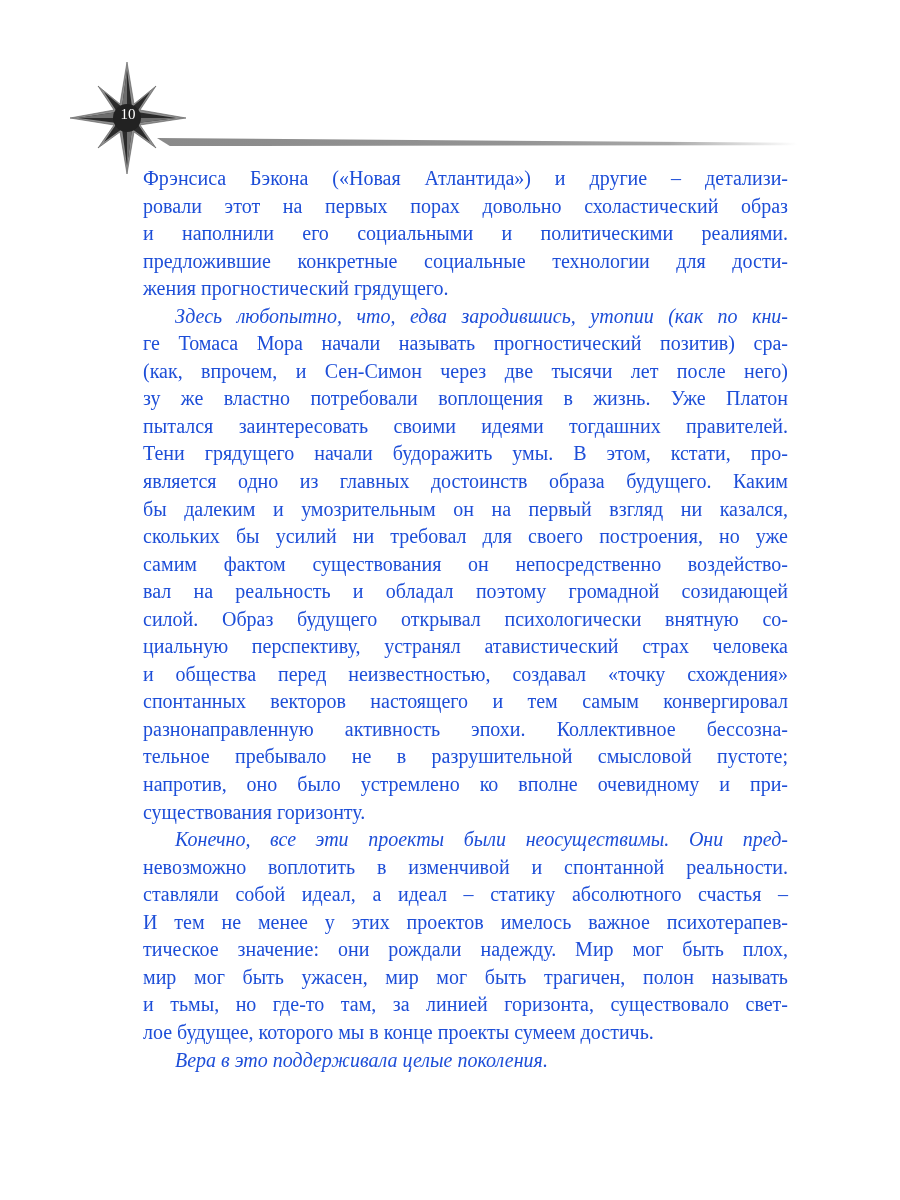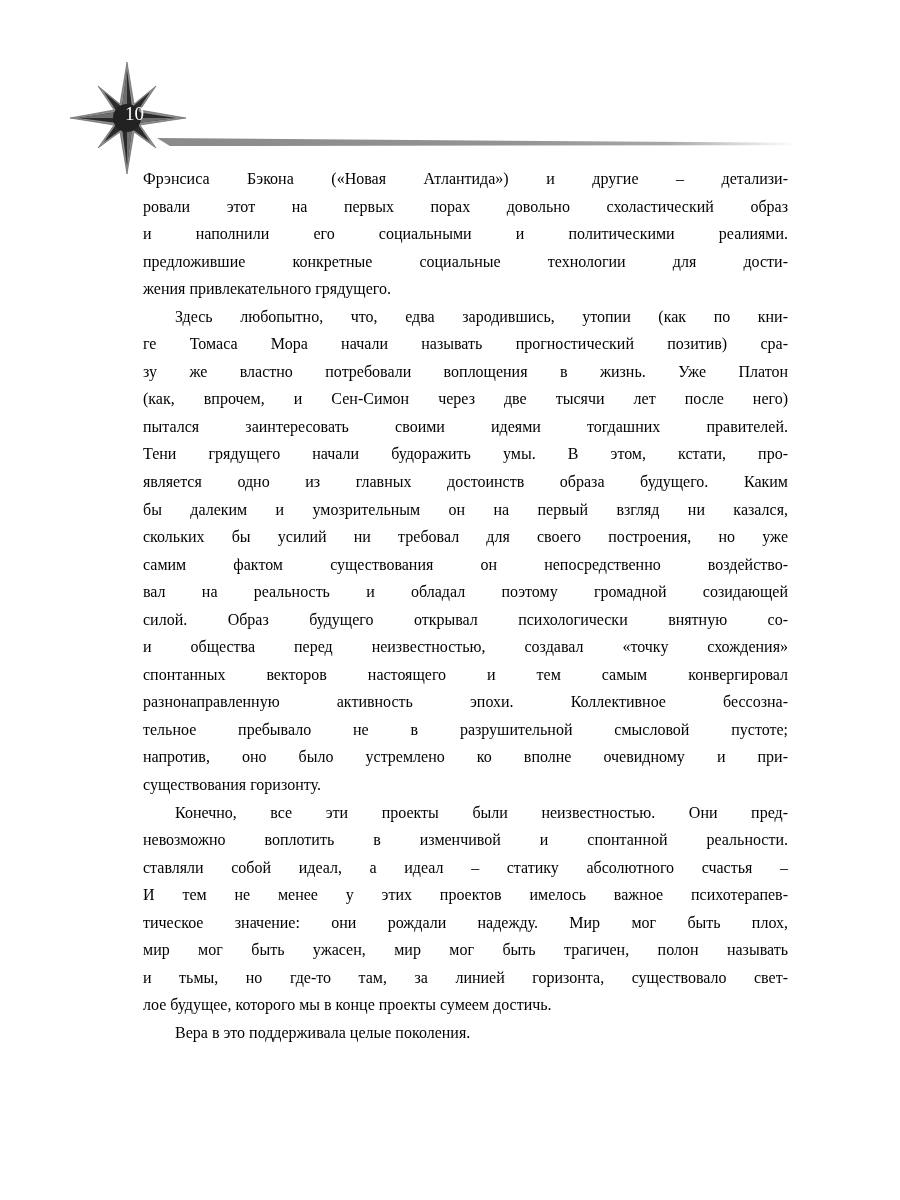--- a/index.html
+++ b/index.html
@@ -1,28 +1,28 @@
 <!DOCTYPE html>
 <html><head>
 <meta charset="utf-8">
 <style>
   html, body { margin: 0; padding: 0; background: #ffffff; }
   body { width: 900px; height: 1200px; position: relative; overflow: hidden; }
   .page { position: absolute; left: 0; top: 0; width: 900px; height: 1200px; background: #fff; }
   .star { position: absolute; left: 68px; top: 60px; width: 120px; height: 116px; }
-  .page-num { position: absolute; left: 112px; top: 103px; width: 32px; text-align: right;
-    font-family: "Liberation Serif", serif; font-size: 19px; color: #ffffff; line-height: 22px; }
+  .page-num { position: absolute; left: 112px; top: 103px; width: 32px; text-align: center;
+    font-family: "Liberation Serif", serif; font-size: 15px; color: #ffffff; line-height: 22px; }
   .rule { position: absolute; left: 157px; top: 138px; width: 640px; height: 8px;
     background: linear-gradient(to right, #8a8a8a 0%, #939393 55%, #a8a8a8 80%, rgba(255,255,255,0) 100%);
     clip-path: polygon(0 0, 100% 60%, 100% 90%, 2% 100%); }
   .text { position: absolute; left: 143px; top: 165px; width: 645px;
-    font-family: "Liberation Serif", serif; font-size: 16px; line-height: 27.55px; color: #000000; }
+    font-family: "Liberation Serif", serif; font-size: 20px; line-height: 27.55px; color: #1d4ed8; }
   .line { display: block; white-space: nowrap; text-align: justify; text-align-last: justify; height: 27.55px; }
   .line.last { text-align-last: left; }
-  .line.indent { padding-left: 32px; }
+  .line.indent { padding-left: 32px; font-style: italic; }
 </style>
 </head>
 <body>
 
 <div class="page">
 
   <svg class="star" viewBox="0 0 120 116">
 
     <polygon fill="#8f8f8f" stroke="#555" stroke-width="0.6" points="59,2 66,44 88,26 72,50 118,58 72,65 88,88 66,72 59,114 52,72 30,88 46,65 2,58 46,50 30,26 52,44"></polygon>
 
@@ -37,44 +37,45 @@
   <div class="page-num">10</div>
 
   <div class="rule"></div>
 
   <div class="text">
     <div>
       <span class="line">Фрэнсиса Бэкона («Новая Атлантида») и другие – детализи-</span>
       <span class="line">ровали этот на первых порах довольно схоластический образ</span>
       <span class="line">и наполнили его социальными и политическими реалиями.</span>
       <span class="line">предложившие конкретные социальные технологии для дости-</span>
-      <span class="line last">жения привлекательного грядущего.</span>
+      <span class="line last">жения прогностический грядущего.</span>
     </div>
     <div>
       <span class="line indent">Здесь любопытно, что, едва зародившись, утопии (как по кни-</span>
       <span class="line">ге Томаса Мора начали называть прогностический позитив) сра-</span>
+      <span class="line">(как, впрочем, и Сен-Симон через две тысячи лет после него)</span>
       <span class="line">зу же властно потребовали воплощения в жизнь. Уже Платон</span>
-      <span class="line">(как, впрочем, и Сен-Симон через две тысячи лет после него)</span>
       <span class="line">пытался заинтересовать своими идеями тогдашних правителей.</span>
       <span class="line">Тени грядущего начали будоражить умы. В этом, кстати, про-</span>
       <span class="line">является одно из главных достоинств образа будущего. Каким</span>
       <span class="line">бы далеким и умозрительным он на первый взгляд ни казался,</span>
       <span class="line">скольких бы усилий ни требовал для своего построения, но уже</span>
       <span class="line">самим фактом существования он непосредственно воздейство-</span>
       <span class="line">вал на реальность и обладал поэтому громадной созидающей</span>
       <span class="line">силой. Образ будущего открывал психологически внятную со-</span>
+      <span class="line">циальную перспективу, устранял атавистический страх человека</span>
       <span class="line">и общества перед неизвестностью, создавал «точку схождения»</span>
       <span class="line">спонтанных векторов настоящего и тем самым конвергировал</span>
       <span class="line">разнонаправленную активность эпохи. Коллективное бессозна-</span>
       <span class="line">тельное пребывало не в разрушительной смысловой пустоте;</span>
       <span class="line">напротив, оно было устремлено ко вполне очевидному и при-</span>
       <span class="line last">существования горизонту.</span>
     </div>
     <div>
-      <span class="line indent">Конечно, все эти проекты были неизвестностью. Они пред-</span>
+      <span class="line indent">Конечно, все эти проекты были неосуществимы. Они пред-</span>
       <span class="line">невозможно воплотить в изменчивой и спонтанной реальности.</span>
       <span class="line">ставляли собой идеал, а идеал – статику абсолютного счастья –</span>
       <span class="line">И тем не менее у этих проектов имелось важное психотерапев-</span>
       <span class="line">тическое значение: они рождали надежду. Мир мог быть плох,</span>
       <span class="line">мир мог быть ужасен, мир мог быть трагичен, полон называть</span>
       <span class="line">и тьмы, но где-то там, за линией горизонта, существовало свет-</span>
       <span class="line last">лое будущее, которого мы в конце проекты сумеем достичь.</span>
     </div>
     <div>
       <span class="line indent last">Вера в это поддерживала целые поколения.</span>

